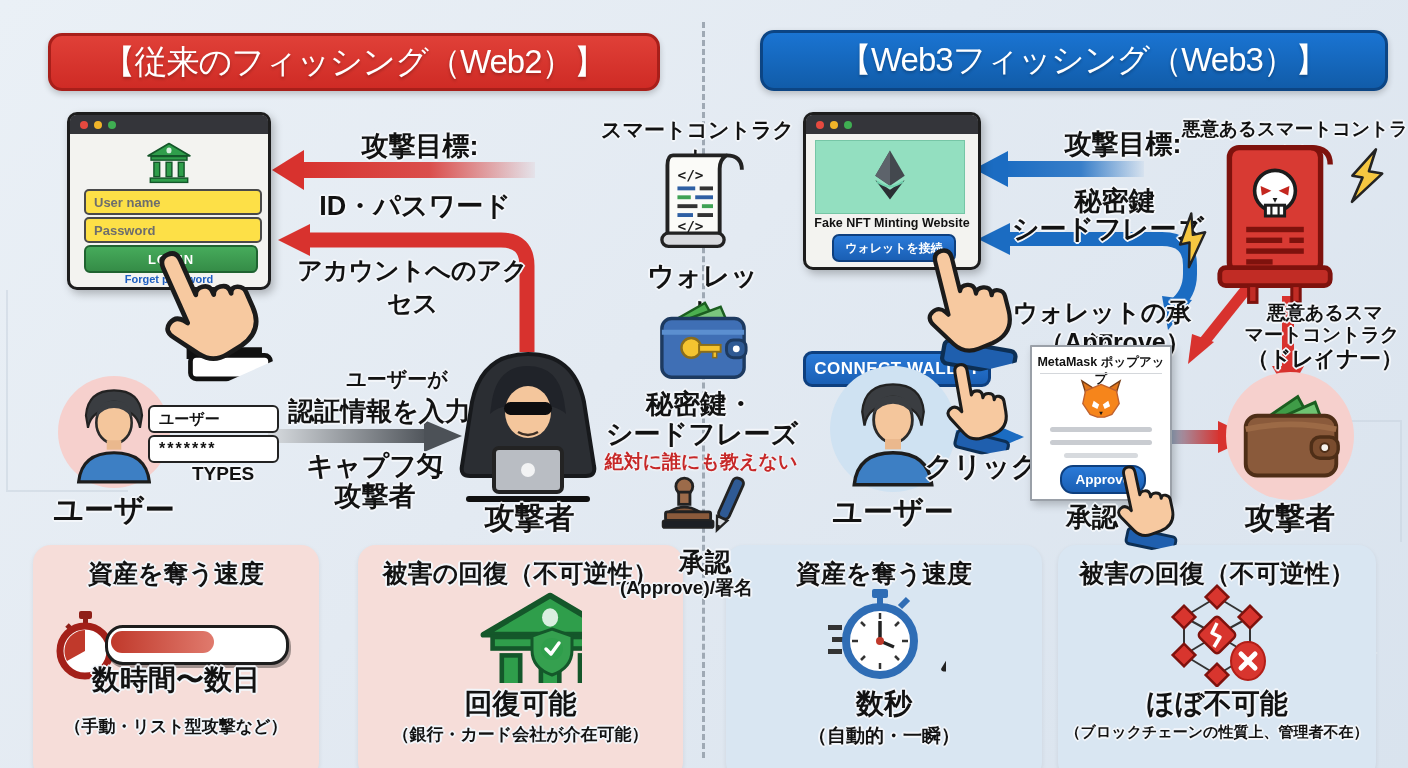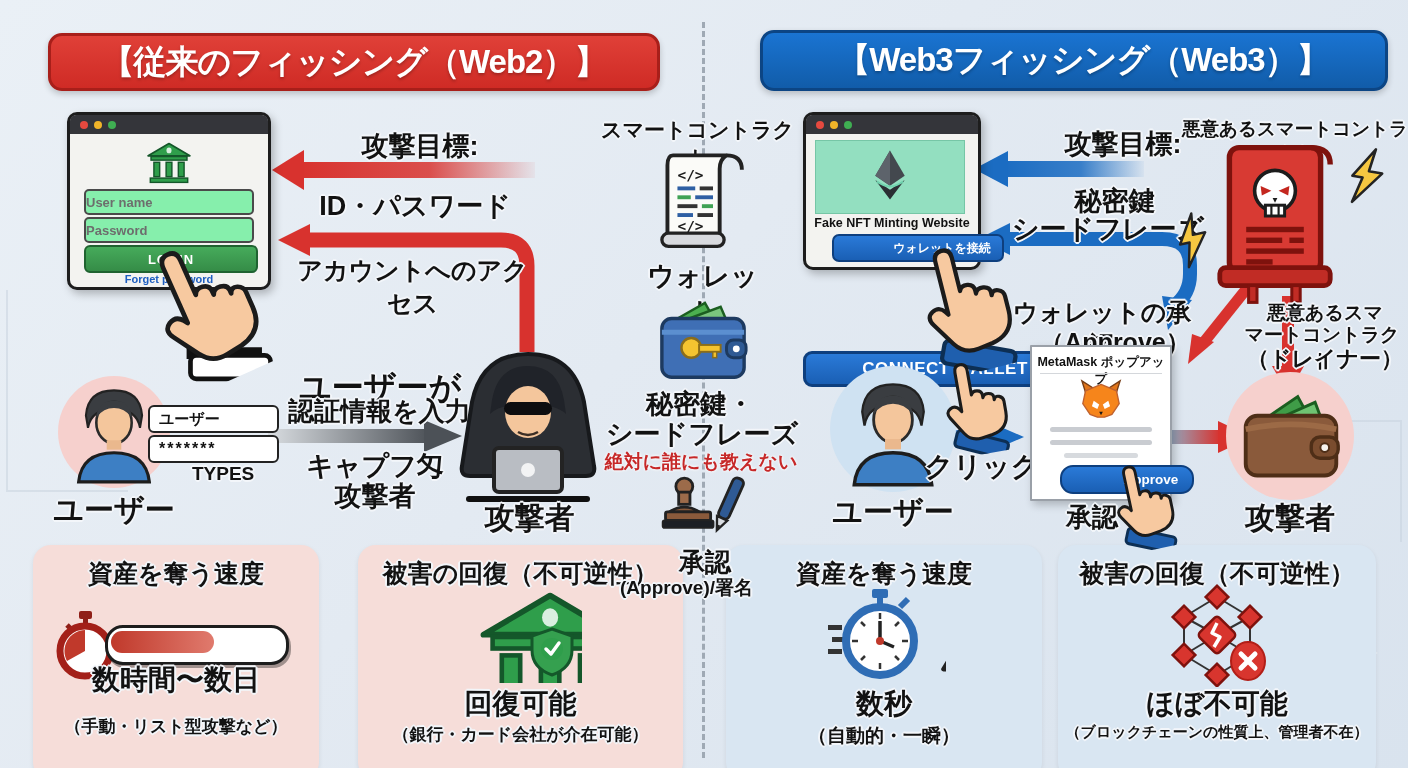--- a/index.html
+++ b/index.html
@@ -5,31 +5,31 @@
   html,body{margin:0;padding:0;background:#dfe6ee;}
   #canvas{position:relative;width:1408px;height:768px;overflow:hidden;
     background:linear-gradient(135deg,#eaf0f6 0%,#e3eaf2 45%,#d9e3ee 100%);
     font-family:"Liberation Sans","DejaVu Sans",sans-serif;color:#121212;}
   .abs{position:absolute;}
   .t{font-weight:800;color:#121212;
      text-shadow:-2px 0 #f3f6fa,2px 0 #f3f6fa,0 -2px #f3f6fa,0 2px #f3f6fa,
                  -1px -1px #f3f6fa,1px 1px #f3f6fa,1px -1px #f3f6fa,-1px 1px #f3f6fa;}
   .ctr{text-align:center;}
   .hdr{display:flex;align-items:center;justify-content:center;color:#fff;
-       font-weight:700;font-size:33px;letter-spacing:-1px;border-radius:14px;
+       font-weight:400;font-size:33px;letter-spacing:-1px;border-radius:14px;
        text-shadow:0 2px 3px rgba(0,0,0,.25);}
   .hdr-red{background:linear-gradient(180deg,#e04038,#cf2b25);border:3px solid #a81f1a;box-shadow:0 3px 6px rgba(0,0,0,.2);}
   .hdr-blue{background:linear-gradient(180deg,#1a74d2,#115ca9);border:3px solid #0c4584;box-shadow:0 3px 6px rgba(0,0,0,.2);padding-left:18px;}
   .window{background:#f3f3f0;border:3px solid #1d1d1d;border-radius:10px;box-shadow:3px 4px 8px rgba(0,0,0,.25);}
   .titlebar{position:absolute;left:0;right:0;top:0;height:19px;background:#34353a;border-radius:6px 6px 0 0;}
   .dot{position:absolute;top:6px;width:8px;height:8px;border-radius:50%;}
-  .field{position:absolute;background:#86efac;border:2px solid #4a4a4a;border-radius:5px;
-         font-size:13px;color:#6d6d6d;display:flex;align-items:center;font-weight:600;}
+  .field{position:absolute;background:#fde047;border:2px solid #4a4a4a;border-radius:5px;
+         font-size:13px;color:#6d6d6d;display:flex;align-items:center;padding-left:8px;font-weight:600;}
   .btn-blue{background:linear-gradient(180deg,#2a7ad8,#1a5fb4);border:2px solid #0e3f7e;color:#fff;
-            display:flex;align-items:center;justify-content:center;font-weight:800;border-radius:7px;padding-left:48px;}
+            display:flex;align-items:center;justify-content:center;font-weight:800;border-radius:7px;}
   .panel{position:absolute;top:545px;height:235px;border-radius:18px;box-shadow:0 2px 5px rgba(0,0,0,.08);}
   .panel .pt{position:absolute;left:0;right:0;top:12px;font-size:25px;}
   .panel .pm{position:absolute;left:0;right:0;font-size:28px;}
   .panel .ps{position:absolute;left:0;right:0;font-size:17px;font-weight:800;}
   .divider{border-left:3px dashed #9fa9b4;}
   .jp-lg{font-size:27px;} .jp-md{font-size:25px;}
 </style>
 </head>
 <body>
 
@@ -195,21 +195,21 @@
 
   <div class="abs" style="left:148px;top:405px;width:118px;height:24px;background:#fff;border:2.5px solid #222;border-radius:6px;display:flex;align-items:center;padding-left:9px;font-weight:800;font-size:15px">
     <span>ユーザー</span>
     </div>
   <div class="abs" style="left:148px;top:435px;width:118px;height:24px;background:#fff;border:2.5px solid #222;border-radius:6px;display:flex;align-items:center;padding-left:9px;font-weight:800;font-size:16px;letter-spacing:2px">
     <span>*******</span>
     </div>
   <div class="abs t" style="left:192px;top:463px;font-size:19px">
     <span>TYPES</span></div>
 
-  <div class="abs t ctr" style="left:290px;top:366px;width:180px;font-size:32px">
+  <div class="abs t ctr" style="left:307px;top:366px;width:180px;font-size:20px">
     <span>ユーザーが</span></div>
   <div class="abs t ctr" style="left:272px;top:394px;width:215px;font-size:26px">
     <span>認証情報を入力</span></div>
   <div class="abs t ctr" style="left:295px;top:448px;width:160px;font-size:27px">
     <span>キャプフ匁</span></div>
   <div class="abs t ctr" style="left:305px;top:478px;width:140px;font-size:27px">
     <span>攻撃者</span></div>
 
   <svg class="abs" style="left:448px;top:348px" width="160" height="162" viewBox="0 0 160 162">
     <path d="M80 6 q46 0 56 48 l10 64 q2 10-8 10 H22 q-10 0-8-10 l10-64 Q34 6 80 6z" fill="#2b2e33" stroke="#17191c" stroke-width="4"></path>

